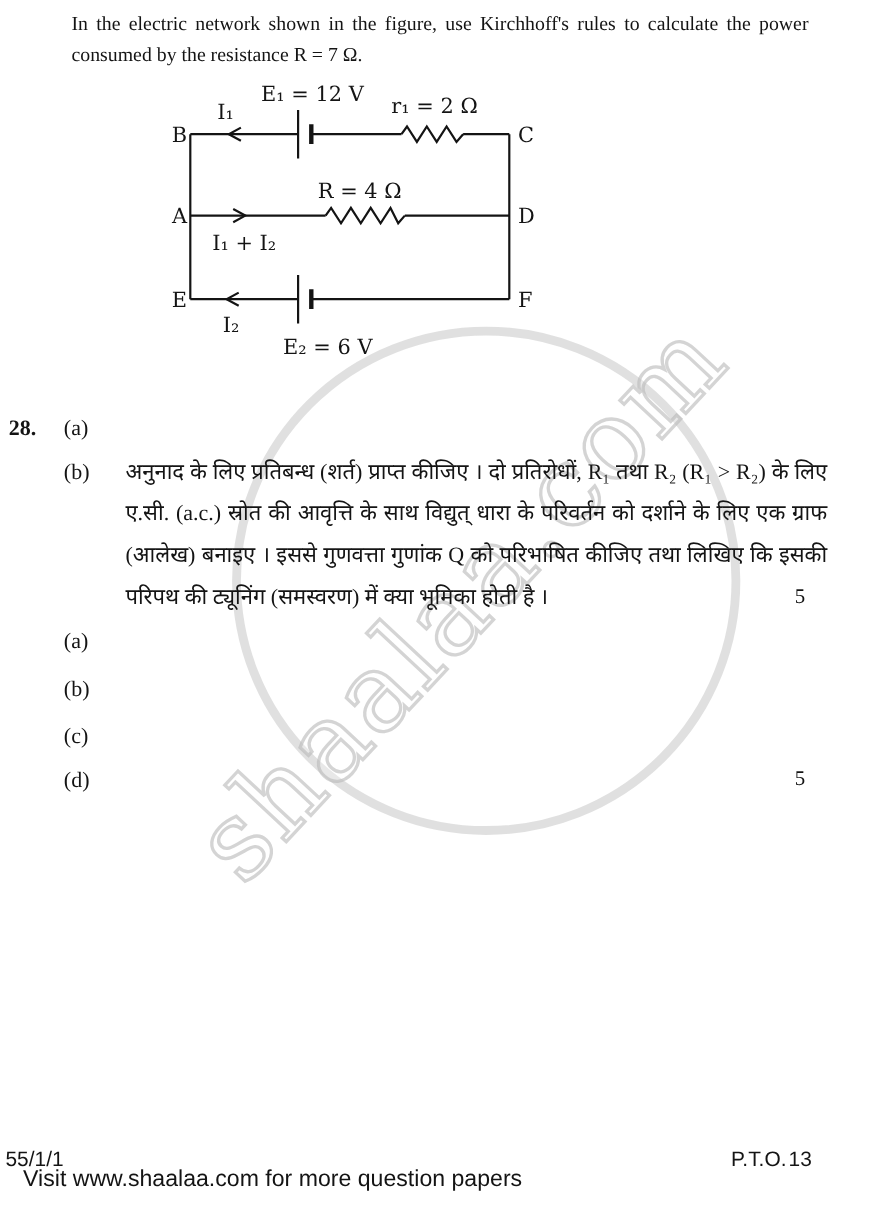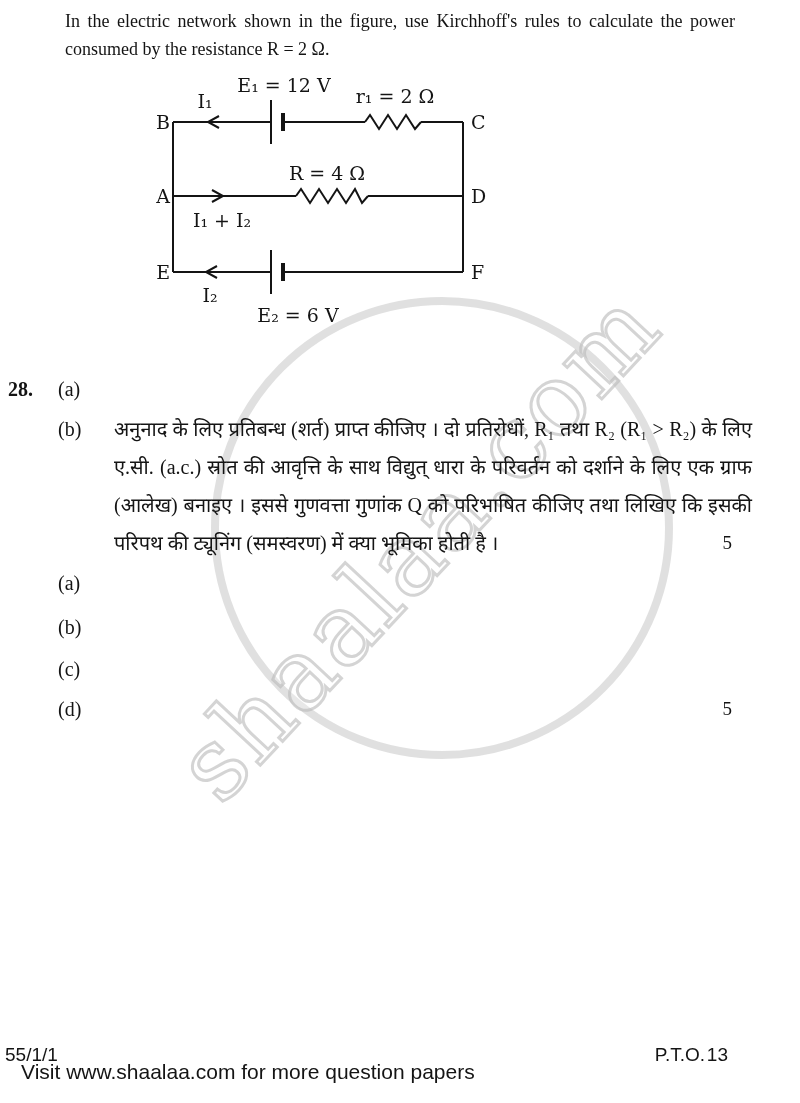--- a/index.html
+++ b/index.html
@@ -48,41 +48,41 @@
   .marks{
     position:absolute;right:20px;bottom:0;font-size:19px;line-height:38px;
   }
   .or-heading{
     width:750px;text-align:center;font-weight:bold;font-size:21px;
     line-height:26px;margin:4px 0 18px 0;
   }
   
   .footer-row{
     position:absolute;left:0;top:1044px;width:728px;height:22px;
-    font-family:"Liberation Sans","DejaVu Sans",sans-serif;font-size:19px;
+    font-family:"Liberation Sans","DejaVu Sans",sans-serif;font-size:19px;padding-left:10px;
   }
   .paper-code{position:absolute;left:5px;top:0;}
   .page-number{position:absolute;left:0;top:0;width:100%;text-align:right;}
   .pto{position:absolute;right:23px;top:0;}
   .promo{
     position:absolute;left:21px;top:1060px;
     font-family:"Liberation Sans","DejaVu Sans",sans-serif;font-size:21px;
   }
 </style>
 </head>
 <body>
 
 <div class="page">
 
   <div class="wm-circle"></div>
   <div class="wm-text">shaalaa.com</div>
 
   <div class="content">
 
-    <p class="intro">In the electric network shown in the figure, use Kirchhoff's rules to calculate the power consumed by the resistance R = 2 Ω.</p>
+    <p class="intro">In the electric network shown in the figure, use Kirchhoff's rules to calculate the power consumed by the resistance R = 7 Ω.</p>
 
     <svg class="circuit" width="345" height="256" viewBox="0 0 345 256">
 
       <line class="wire" x1="25" y1="50" x2="25" y2="200"></line>
       <line class="wire" x1="315" y1="50" x2="315" y2="200"></line>
 
       <line class="wire" x1="25" y1="50" x2="123" y2="50"></line>
       <line class="plate-long" x1="123" y1="28" x2="123" y2="72"></line>
       <line class="plate-short" x1="135" y1="41" x2="135" y2="59"></line>
       <line class="wire" x1="135" y1="50" x2="217" y2="50"></line>

